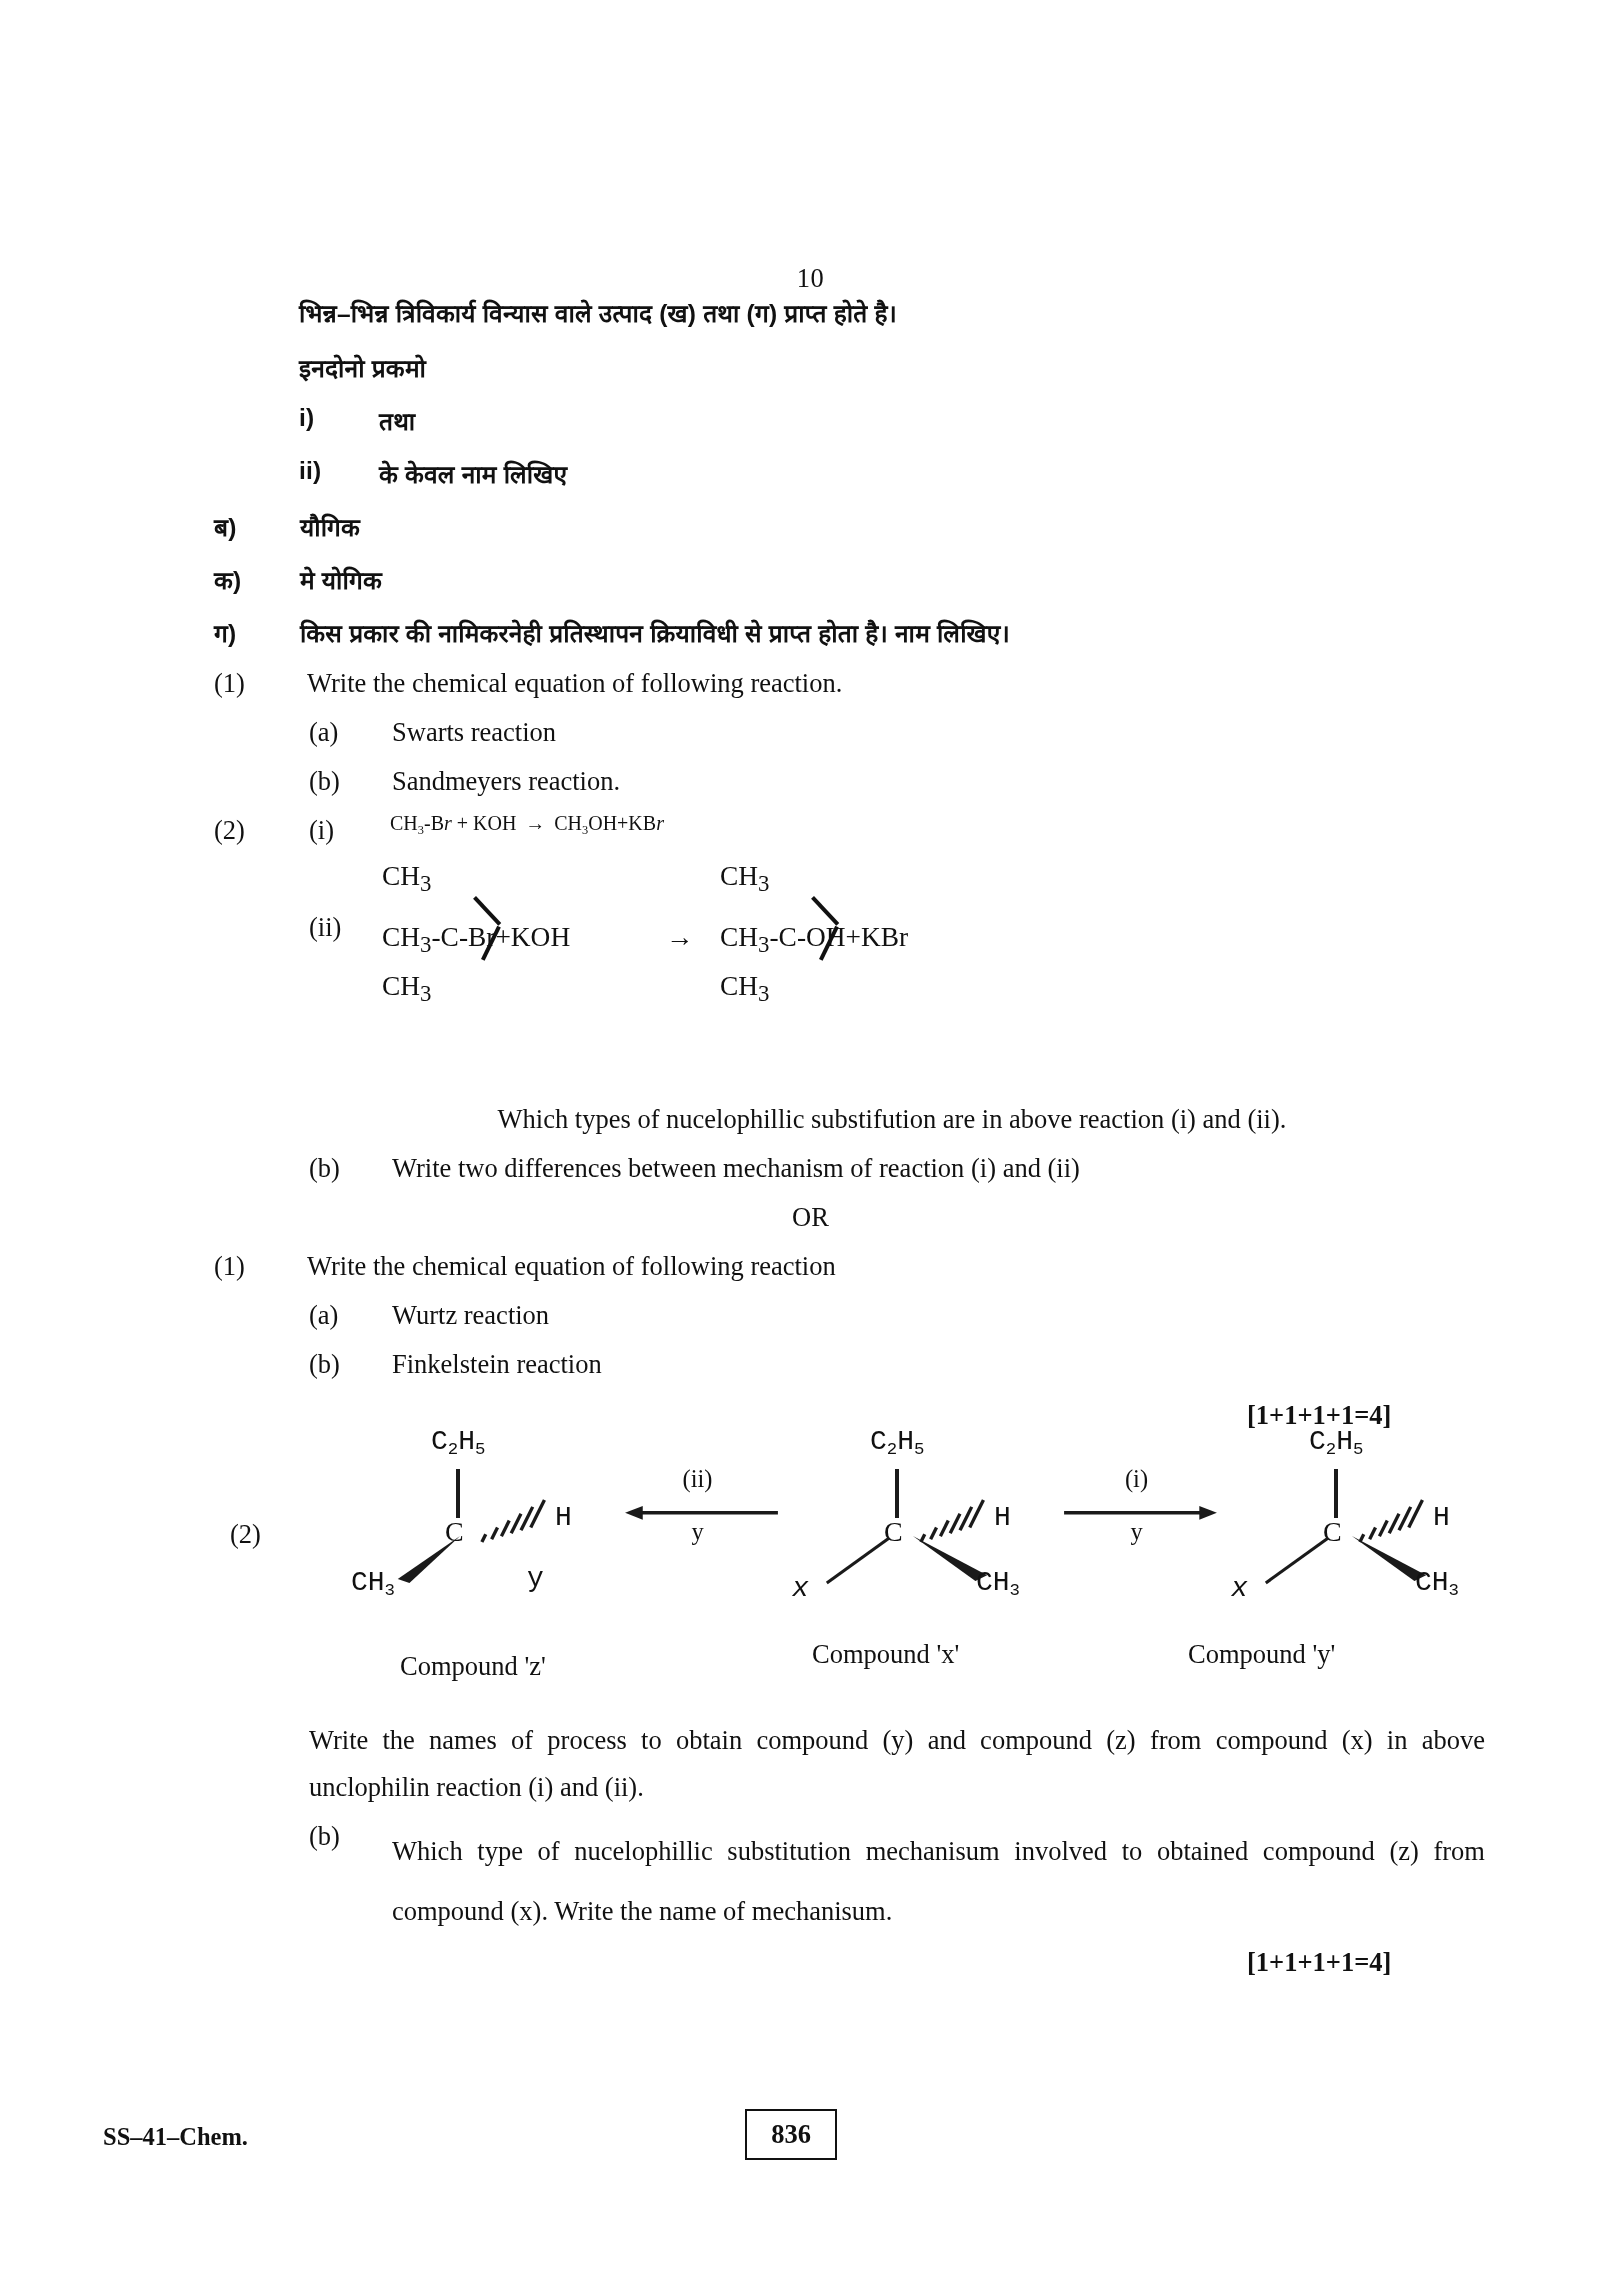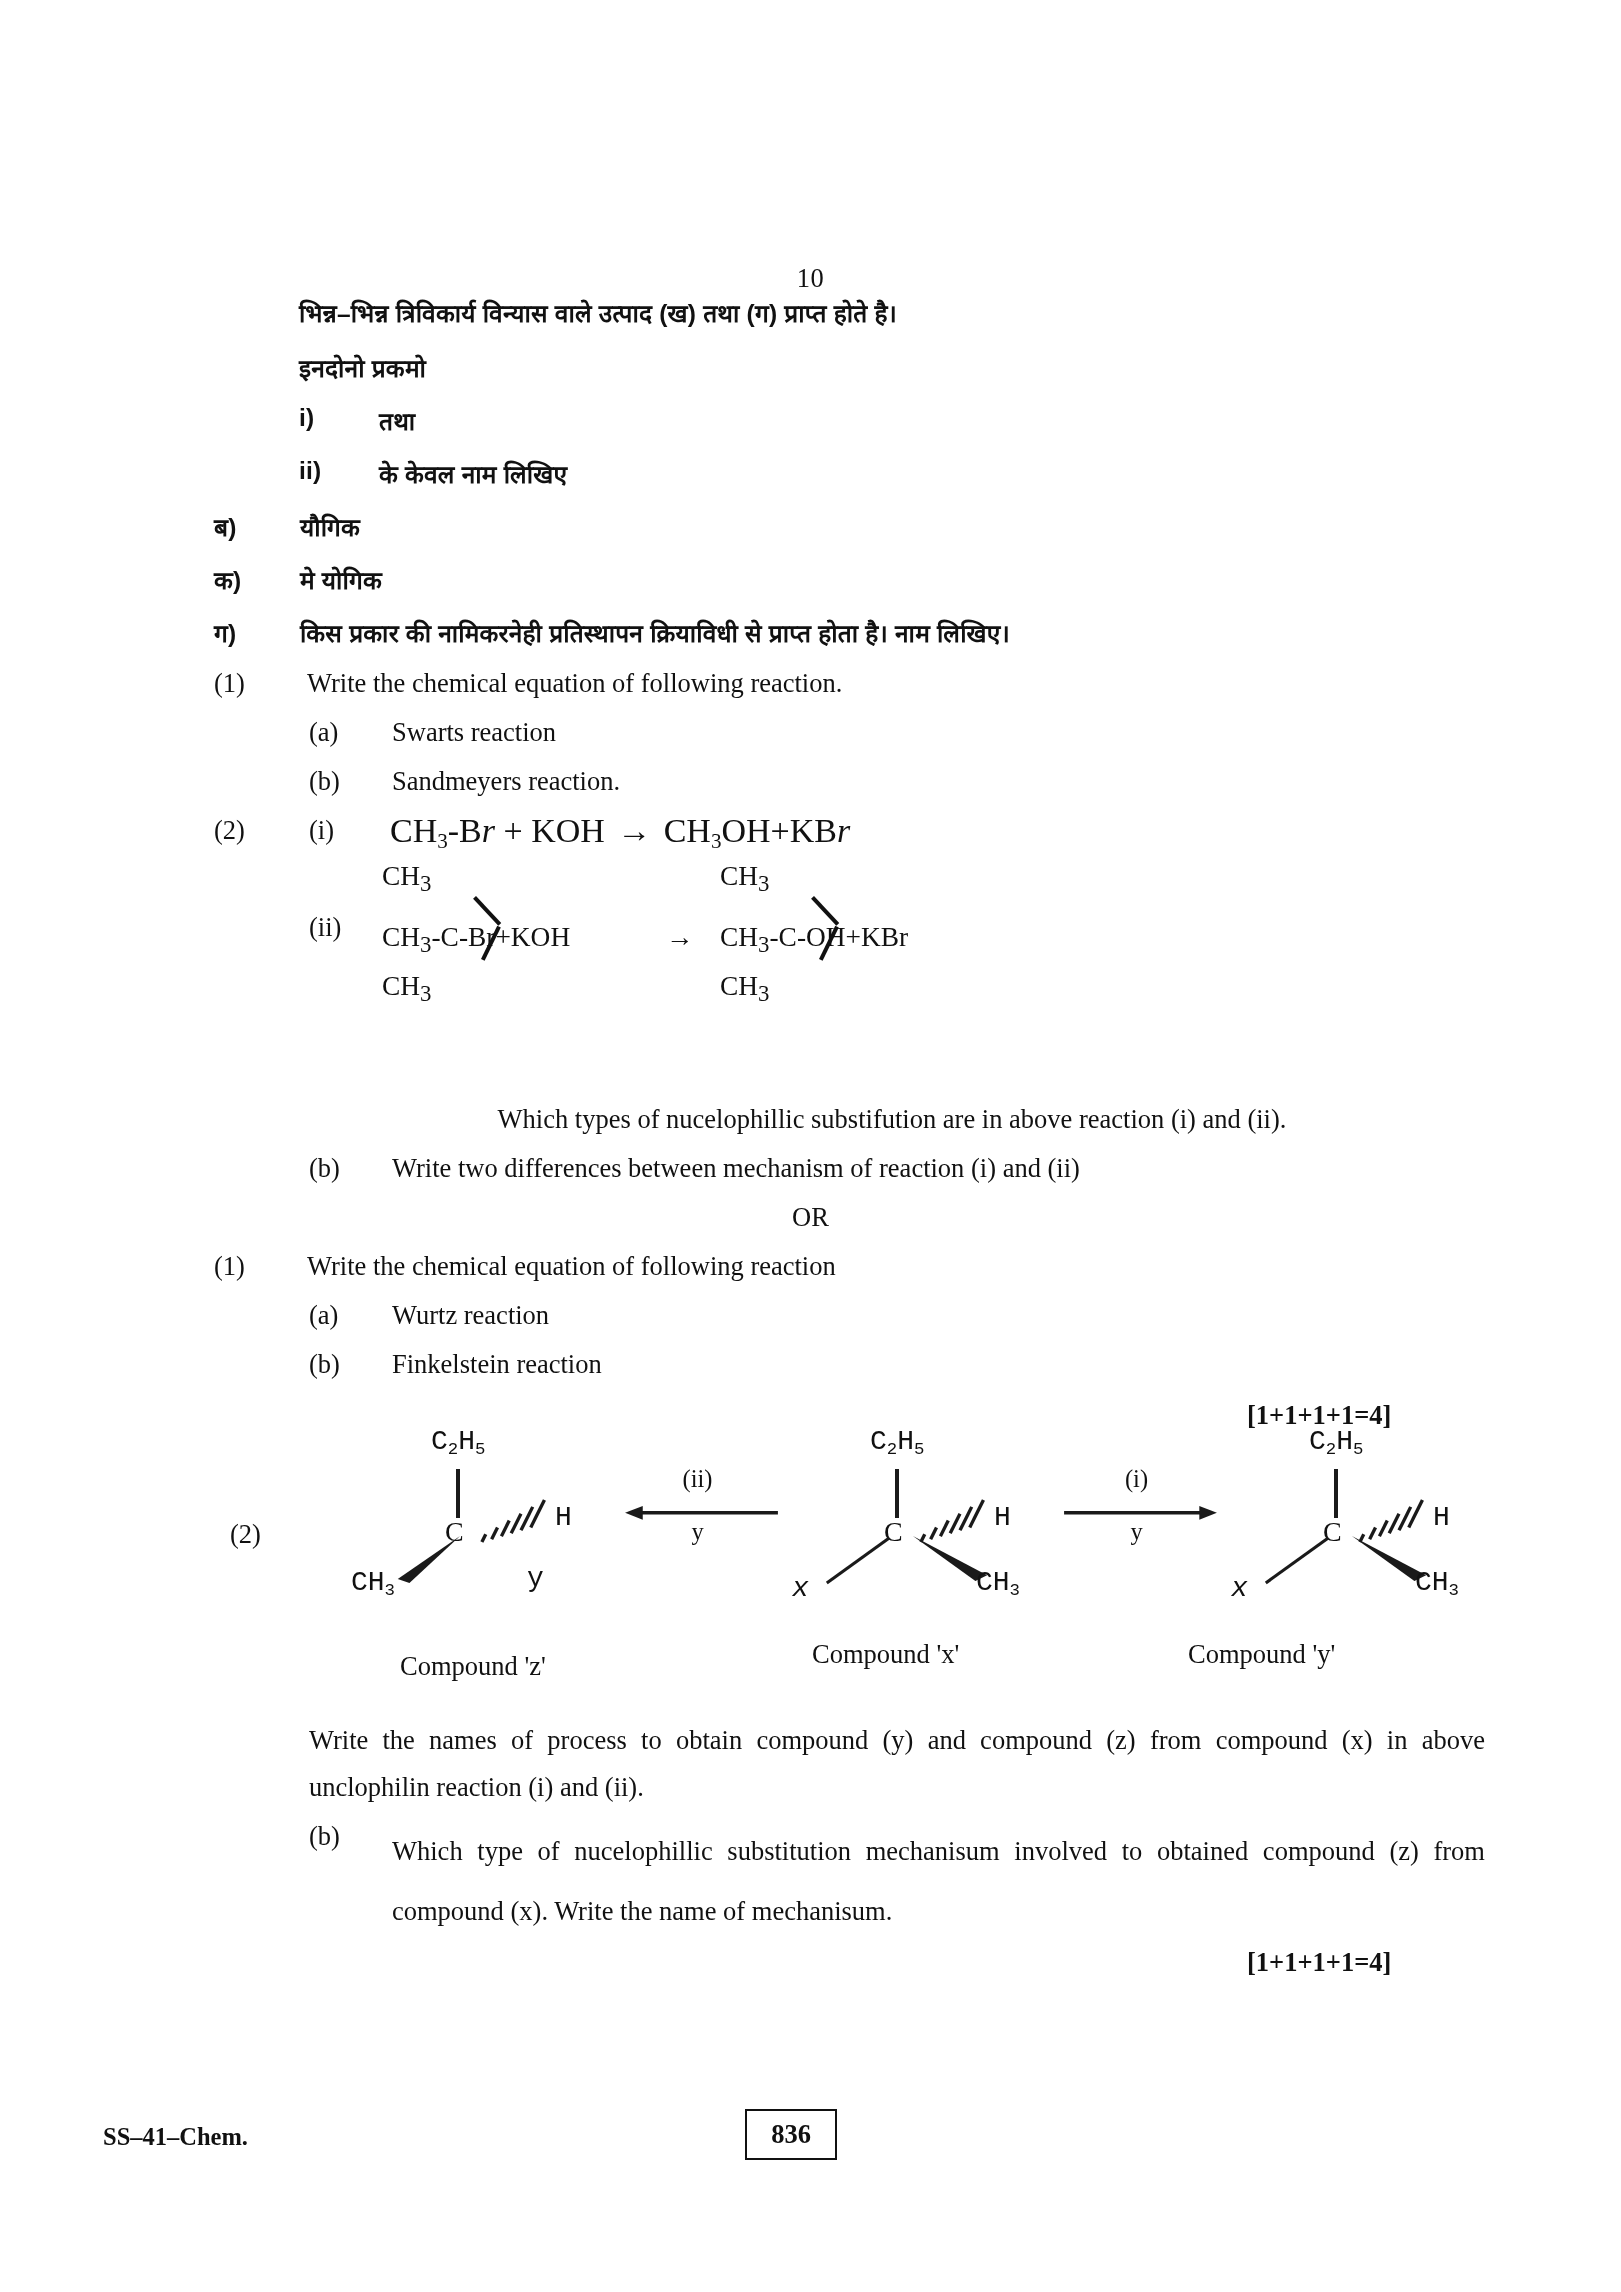--- a/index.html
+++ b/index.html
@@ -62,21 +62,21 @@
   .justify {
     text-align: justify;
     text-align-last: left;
   }
 
   .center { text-align: center; }
 
   
   .chem {
     font-family: "Liberation Serif", "DejaVu Serif", serif;
-    font-size: 34px;
+    font-size: 20px;
     white-space: nowrap;
   }
   .chem sub {
     font-size: 0.62em;
     vertical-align: -0.30em;
   }
   .ital { font-style: italic; }
 
   
   .struct {

